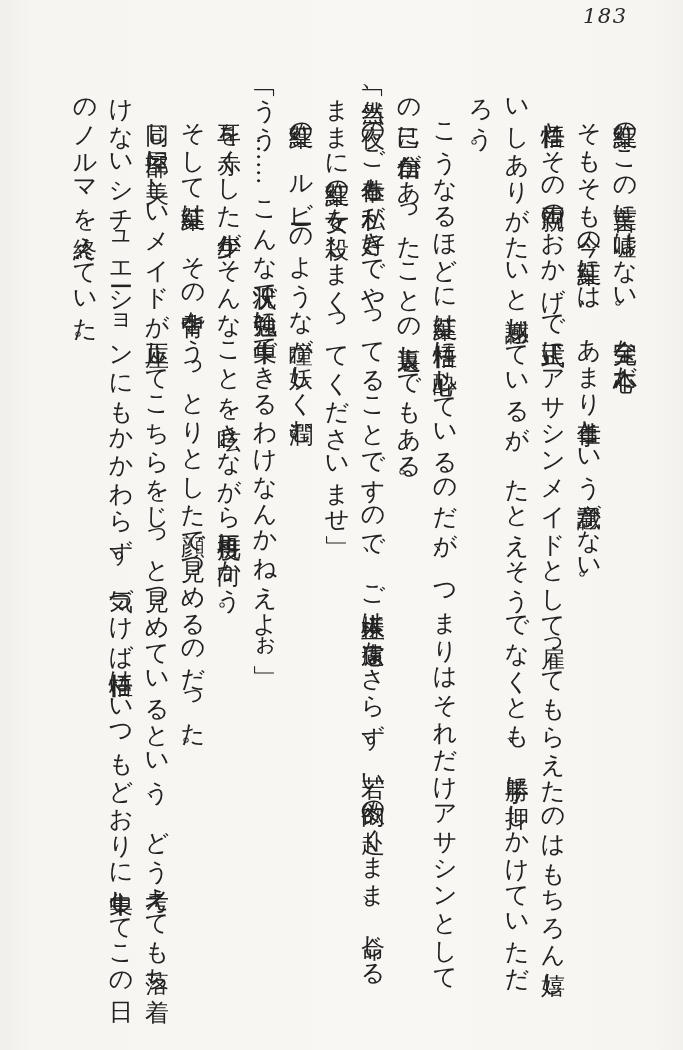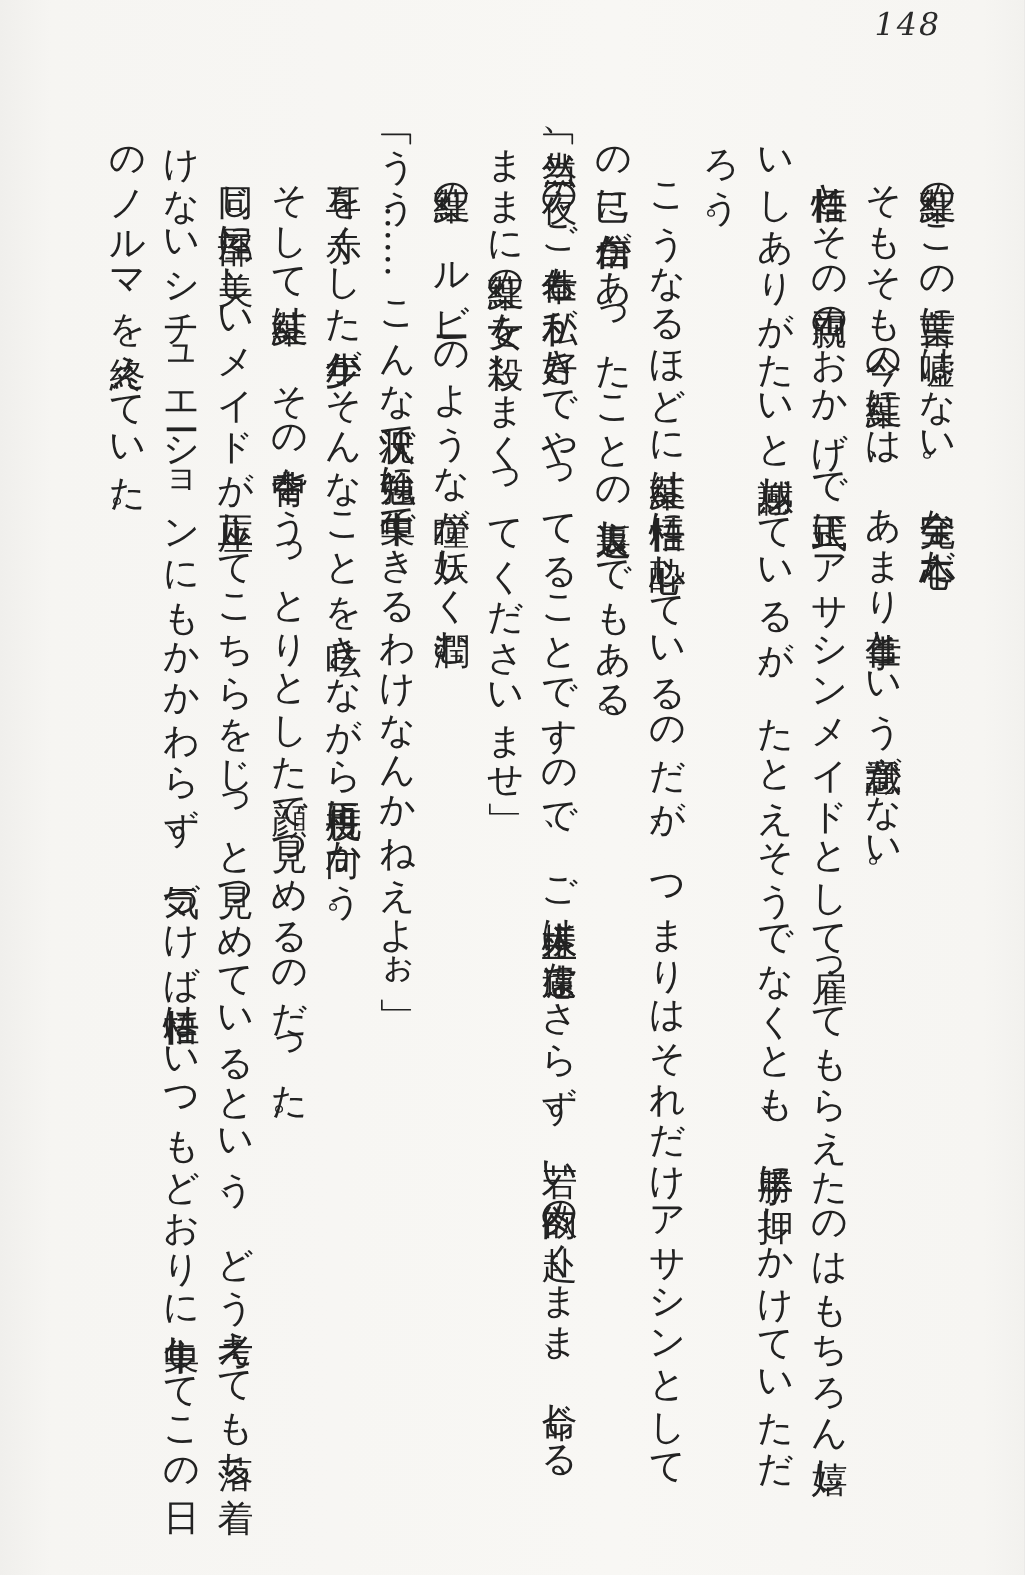--- a/index.html
+++ b/index.html
@@ -47,21 +47,21 @@
   }
   .text-block p.quote {
     text-indent: 0;           
   }
 </style>
 </head>
 <body>
 
 <div class="page" style="--ink: #222222;">
 
-  <div class="page-number">148</div>
+  <div class="page-number">183</div>
 
   <div class="text-block">
     <p>紅葉のこの言葉に嘘はない。完全な本心だ。</p>
     <p>そもそも今の紅葉には、あまり仕事という意識がない。</p>
     <p>桂悟とその両親のおかげで正式にアサシンメイドとして雇ってもらえたのはもちろん嬉しいしありがたいと感謝しているが、たとえそうでなくとも、勝手に押しかけていただろう。</p>
     <p>こうなるほどに紅葉は桂悟に心酔しているのだが、つまりはそれだけアサシンとしての己に自信があったことの裏返しでもある。</p>
     <p class="quote">「当然、夜のご奉仕も私が好きでやってることですので、ご主人様は遠慮なさらず、若い肉欲の赴くまま、命じるままに紅葉の女を殺しまくってくださいませ」</p>
     <p>紅葉の、ルビーのような瞳が妖しく潤む。</p>
     <p class="quote">「うう……こんな状況で勉強に集中できるわけなんかねえよぉ」</p>
     <p>耳を赤くした少年がそんなことを呟きながら再度机に向かう。</p>

